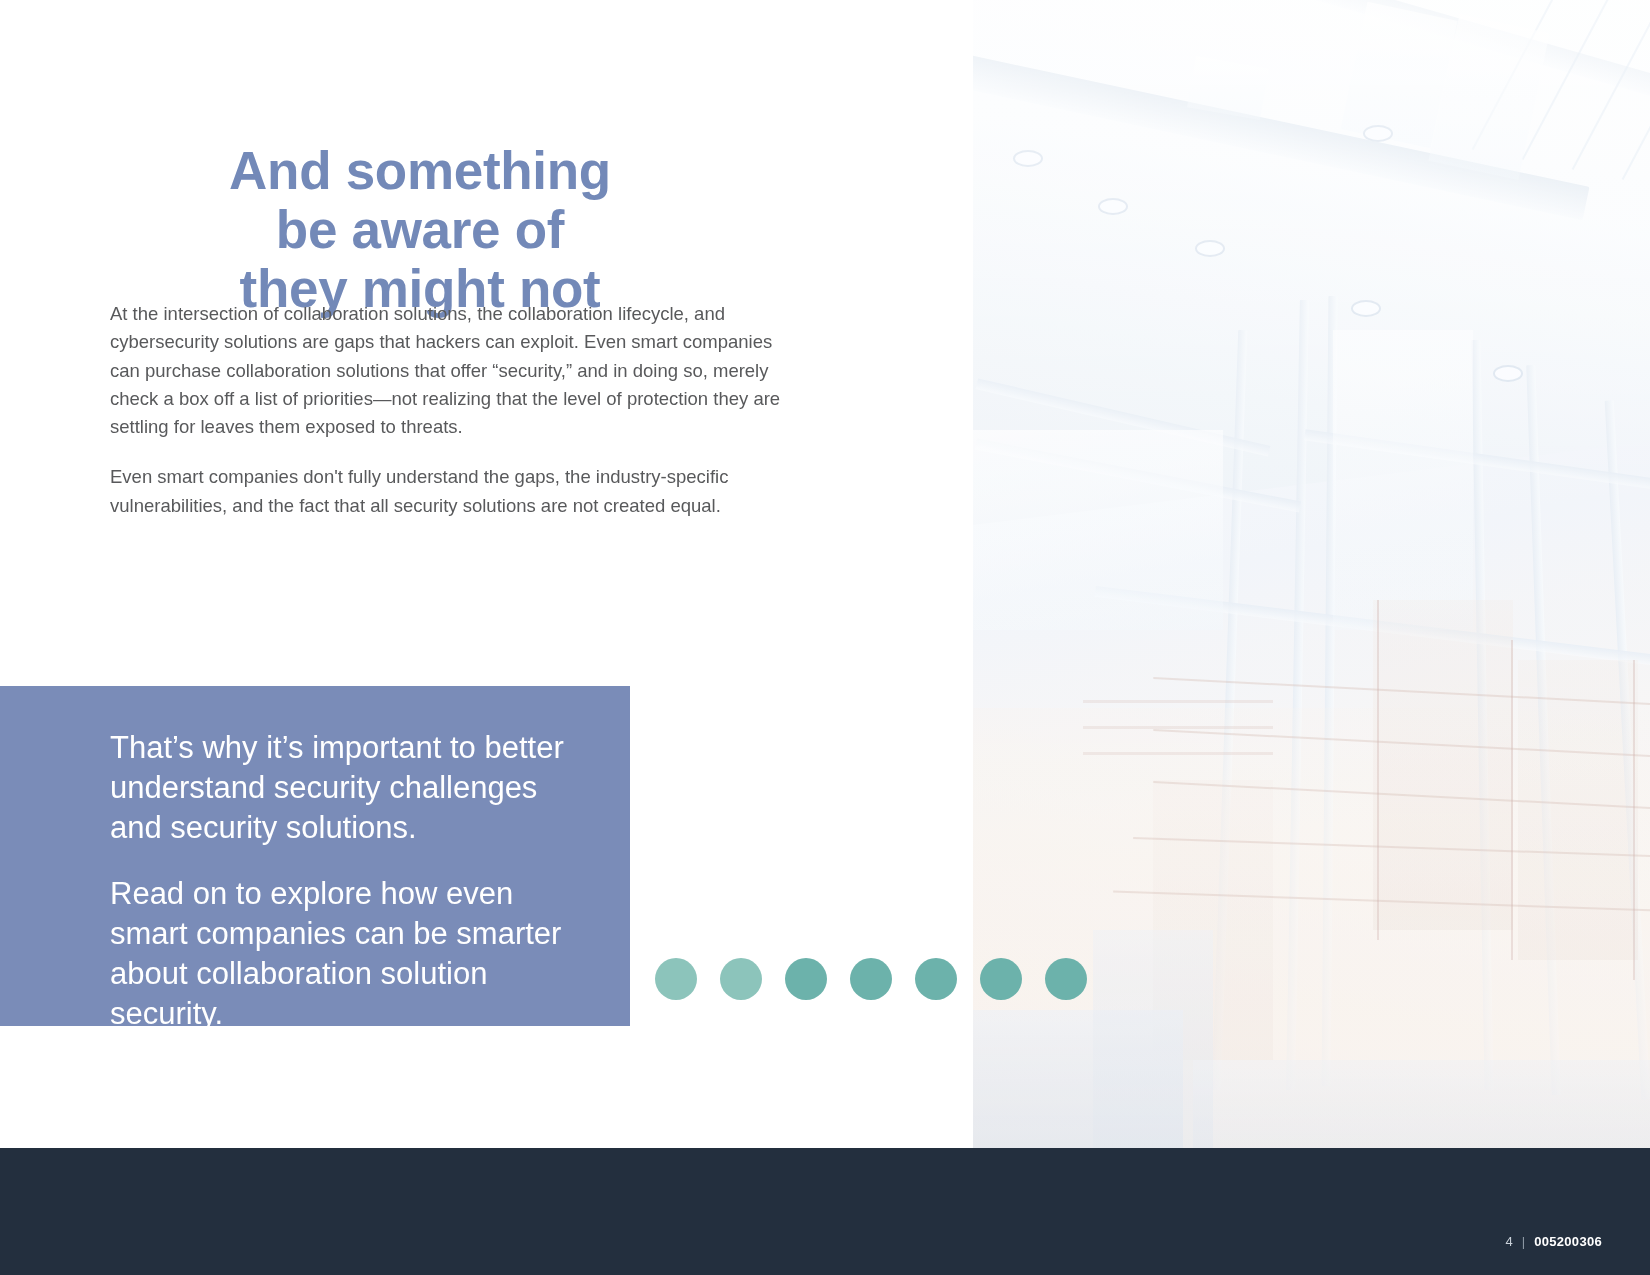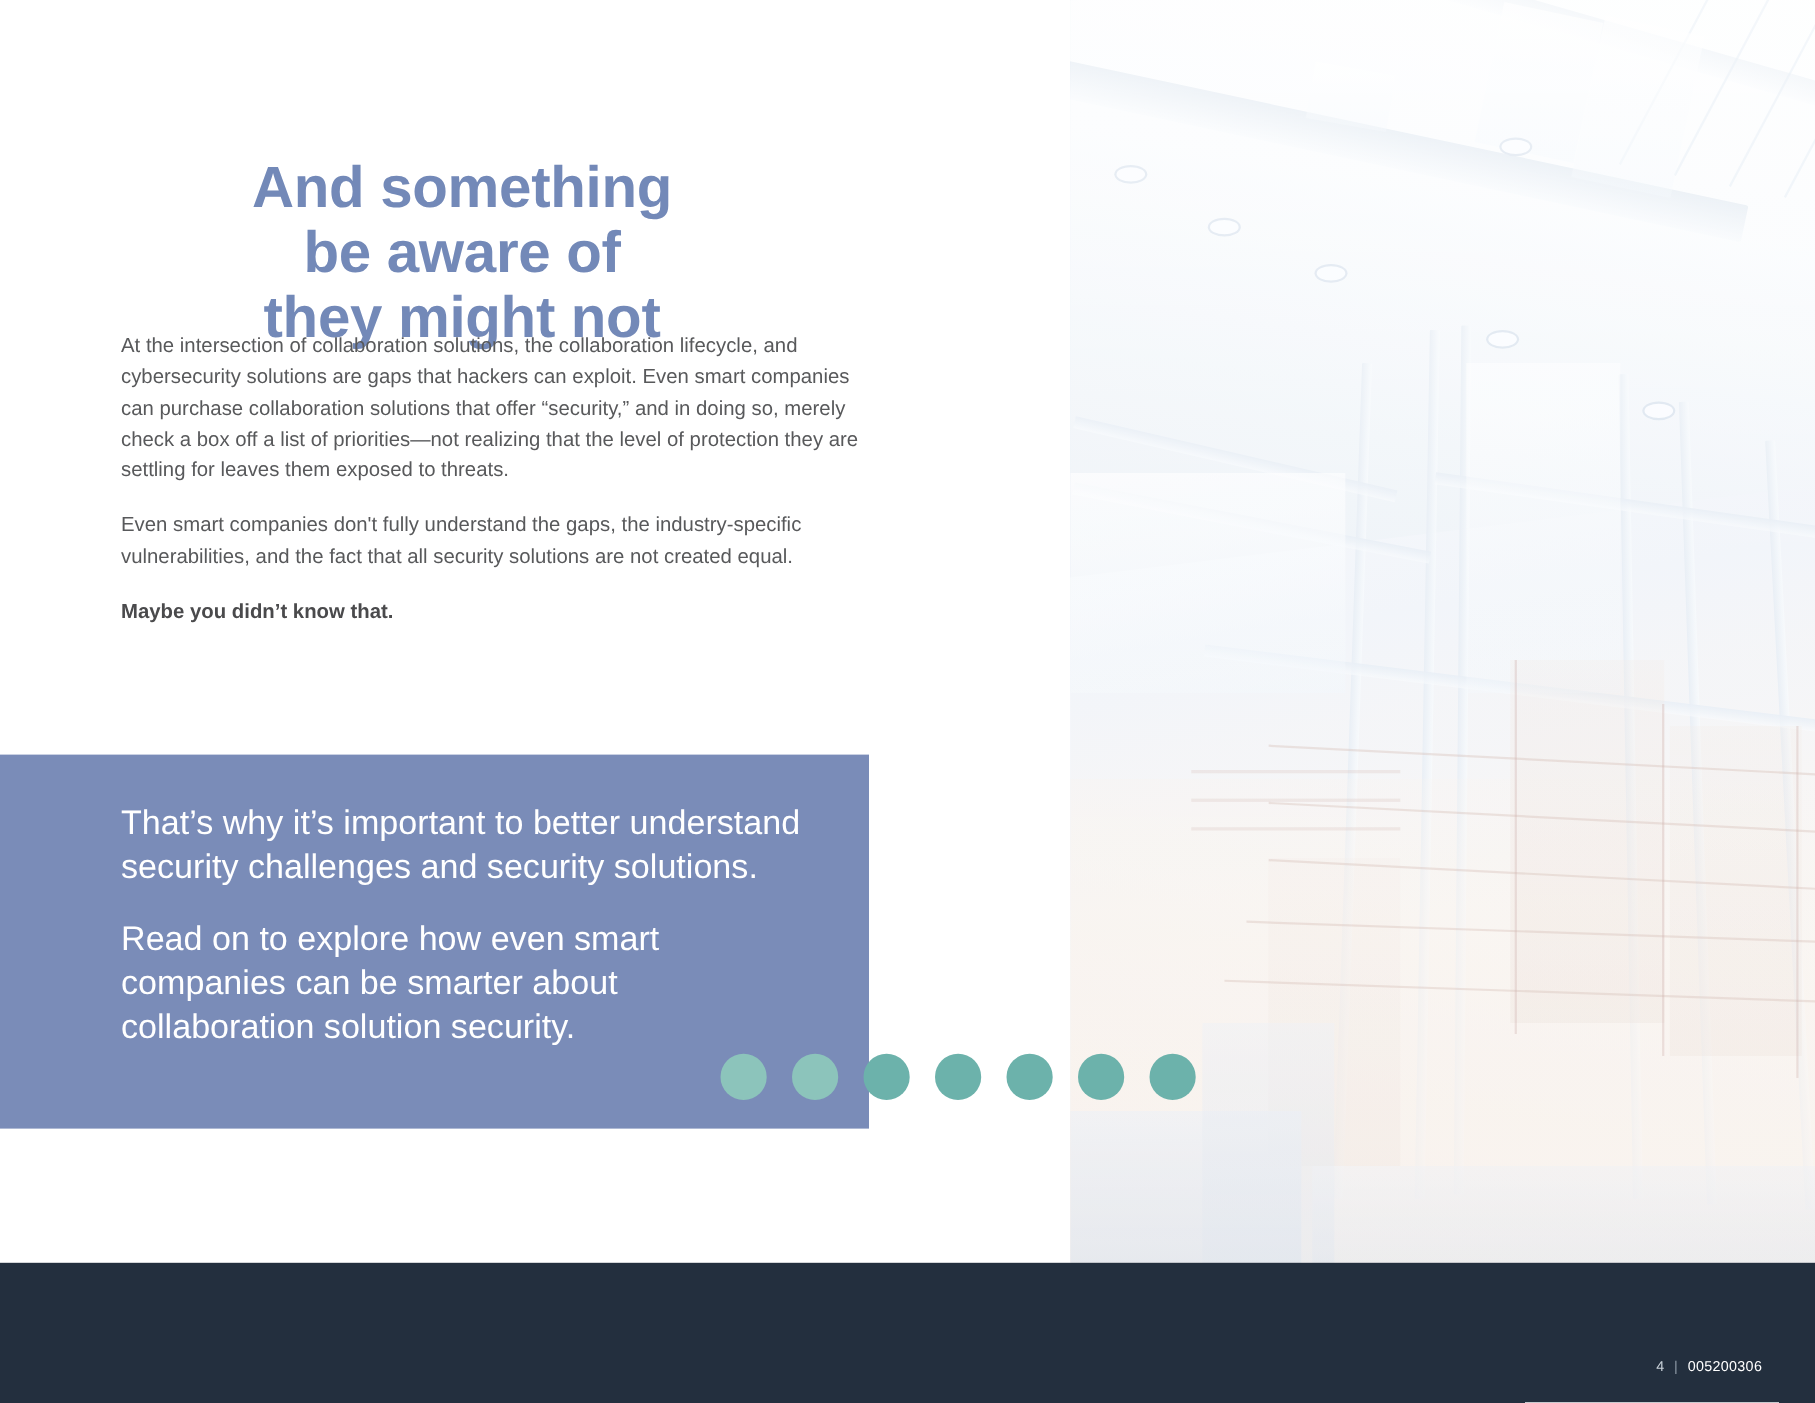--- a/index.html
+++ b/index.html
@@ -150,21 +150,21 @@
     color: #4a4a4c;
     font-weight: 700;
     margin-bottom: 0;
   }
 
   
   .callout {
     position: absolute;
     left: 0;
     top: 686px;
-    width: 790px;
+    width: 630px;
     height: 340px;
     background: #7a8cb8;
     box-sizing: border-box;
     padding: 42px 60px 0 110px;
   }
   .callout p {
     margin: 0 0 26px 0;
     color: #ffffff;
     font-size: 31px;
     line-height: 1.29;
@@ -242,21 +242,21 @@
     right: 48px;
     top: 86px;
     display: flex;
     align-items: baseline;
     gap: 9px;
     font-size: 13px;
     color: #d7dde3;
   }
   .footer-meta .pg { font-weight: 400; color: #c9d1d9; }
   .footer-meta .sep { color: #8e9aa6; }
-  .footer-meta .doc { font-weight: 400; color: #ffffff; letter-spacing: .3px; }
+  .footer-meta .doc { font-weight: 700; color: #ffffff; letter-spacing: .3px; }
 </style>
 </head>
 <body>
 
 <div class="page">
 
   <div class="photo-panel">
     <div class="photo-sky"></div>
 
     <div class="ceiling"></div>
@@ -324,21 +324,20 @@
 
   <h1 class="heading">
     <span>And something</span>
     <span>be aware of</span>
     <span>they might not</span>
   </h1>
 
   <div class="copy">
     <p>At the intersection of collaboration solutions, the collaboration lifecycle, and cybersecurity solutions are gaps that hackers can exploit. Even smart companies can purchase collaboration solutions that offer “security,” and in doing so, merely check a box off a list of priorities—not realizing that the level of protection they are settling for leaves them exposed to threats.</p>
     <p>Even smart companies don't fully understand the gaps, the industry-specific vulnerabilities, and the fact that all security solutions are not created equal.</p>
-    <p class="strong-note">Maybe you didn’t know that.</p>
   </div>
 
   <div class="callout">
     <p>That’s why it’s important to better understand security challenges and security solutions.</p>
     <p>Read on to explore how even smart companies can be smarter about collaboration solution security.</p>
   </div>
 
   <div class="dot-row">
     <span class="dot on-blue"></span>
     <span class="dot on-blue"></span>

